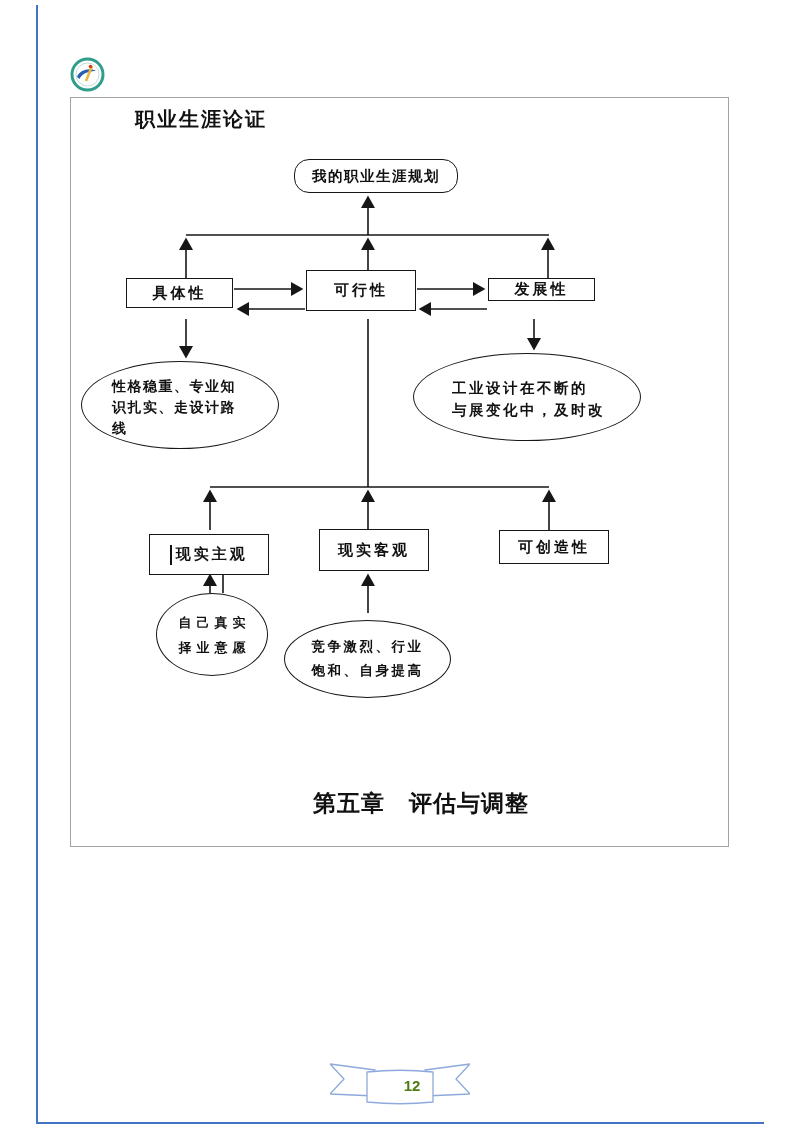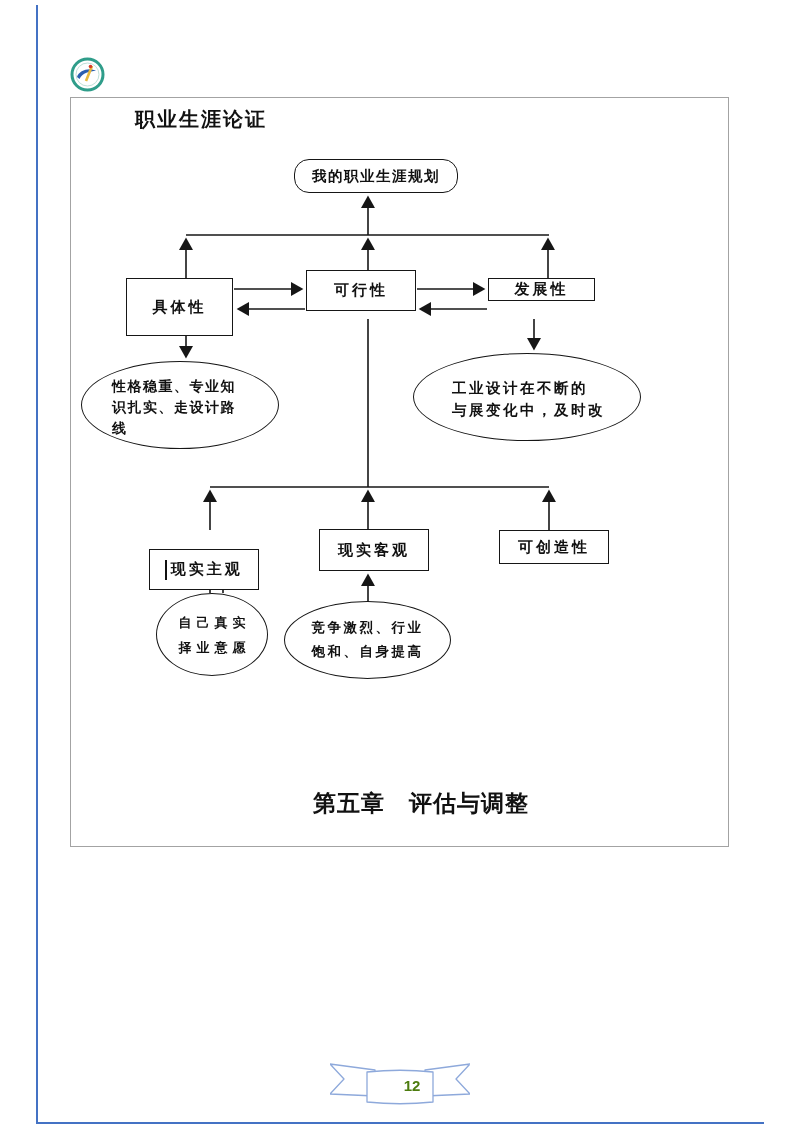--- a/index.html
+++ b/index.html
@@ -27,41 +27,41 @@
   }
   .diagram-svg{position:absolute;left:0;top:0;width:657px;height:748px;}
 
   .node{
     position:absolute;border:1.6px solid #161616;background:#fff;
     display:flex;align-items:center;justify-content:center;
     font-weight:bold;color:#111;box-sizing:border-box;
   }
   .rect-node{font-size:15px;letter-spacing:3px;}
   .root-node{left:223px;top:61px;width:164px;height:34px;font-size:14.5px;letter-spacing:1.5px;border-radius:15px;}
-  .n-specificity{left:55px;top:180px;width:107px;height:58px;}
+  .n-specificity{left:55px;top:180px;width:107px;height:30px;}
   .n-feasibility{left:235px;top:172px;width:110px;height:41px;}
   .n-development{left:417px;top:180px;width:107px;height:23px;}
-  .n-subjective{left:78px;top:451px;width:110px;height:41px;}
+  .n-subjective{left:78px;top:436px;width:120px;height:41px;}
   .n-objective{left:248px;top:431px;width:110px;height:42px;}
   .n-creativity{left:428px;top:432px;width:110px;height:34px;}
 
   .cursor-bar{display:inline-block;width:1.5px;height:20px;background:#111;margin-right:4px;}
 
   .ellipse{
     position:absolute;border:1.6px solid #161616;background:#fff;border-radius:50%;
     box-sizing:border-box;font-weight:bold;color:#111;
     display:flex;flex-direction:column;justify-content:center;
   }
   .e-spec{left:10px;top:263px;width:198px;height:88px;padding:4px 6px 0 30px;
           font-size:14px;line-height:21px;letter-spacing:1.5px;text-align:left;}
   .e-dev{left:342px;top:255px;width:228px;height:88px;padding:4px 6px 0 38px;
           font-size:14.5px;line-height:22px;letter-spacing:2.5px;text-align:left;}
   .e-subj{left:85px;top:495px;width:112px;height:83px;font-size:13px;line-height:25px;
           letter-spacing:5px;text-align:center;padding-left:5px;}
-  .e-obj{left:213px;top:503px;width:167px;height:78px;font-size:13.5px;line-height:24px;
+  .e-obj{left:213px;top:522px;width:167px;height:78px;font-size:13.5px;line-height:24px;
           letter-spacing:2.5px;text-align:center;}
 
   .chapter-heading{
     position:absolute;left:180px;top:690px;width:340px;text-align:center;
     font-size:23px;font-weight:bold;color:#111;letter-spacing:1px;
   }
 
   
   .ribbon{position:absolute;left:330px;top:1050px;width:140px;height:62px;}
   .ribbon .num{

